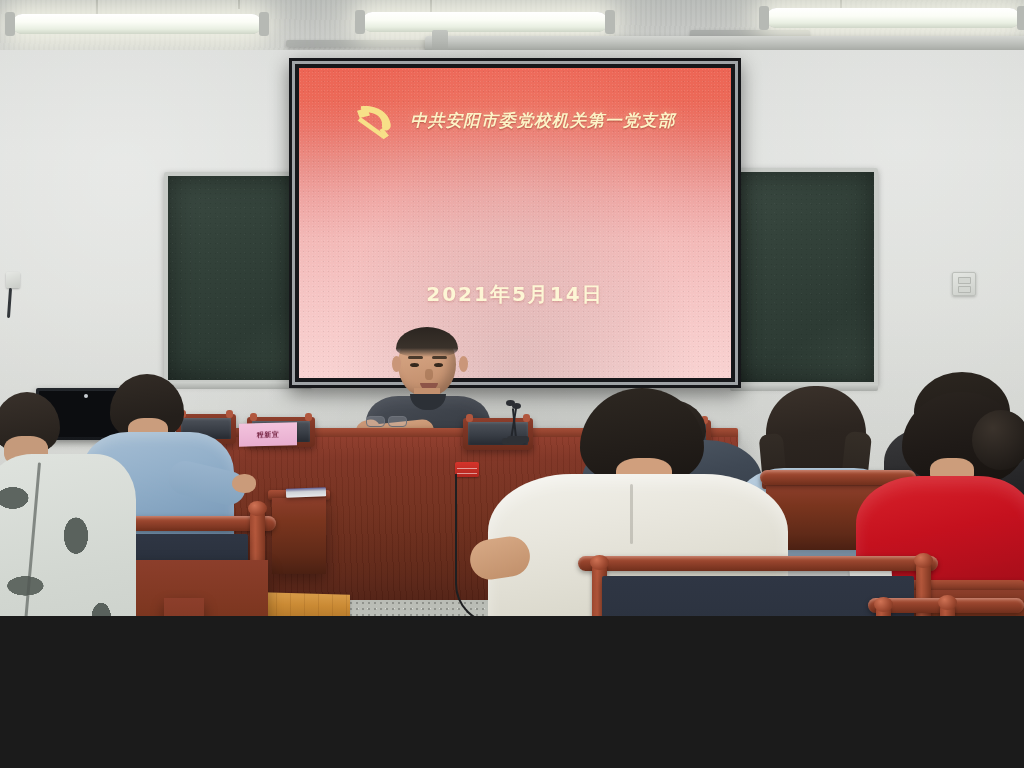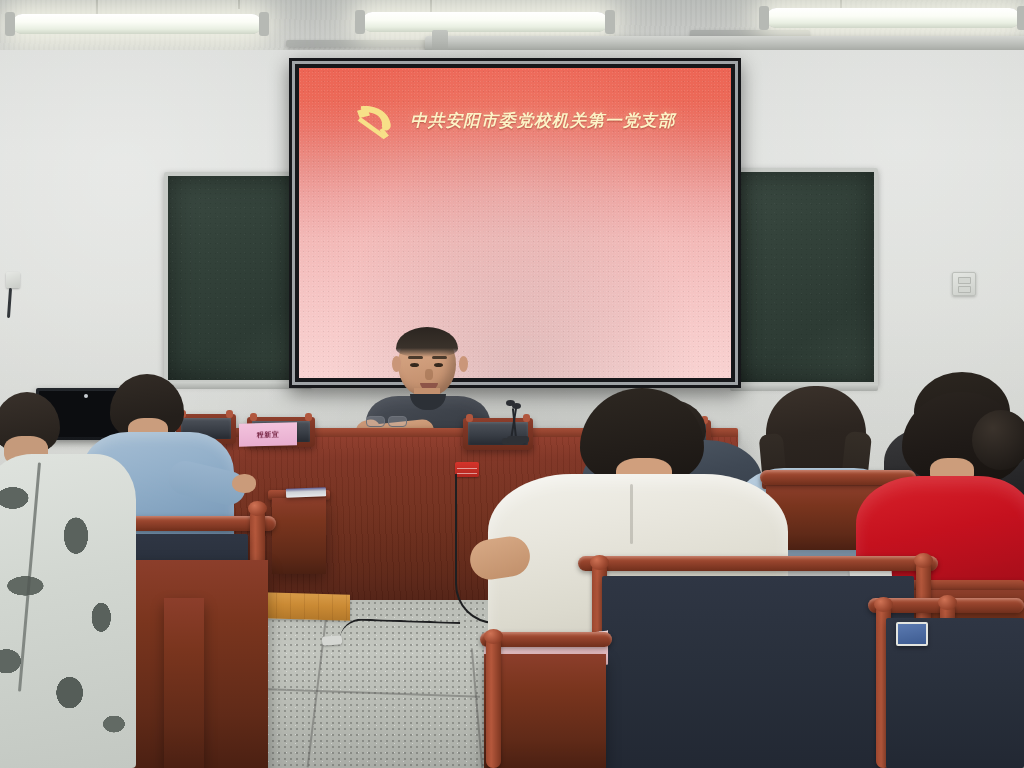--- a/index.html
+++ b/index.html
@@ -3,21 +3,21 @@
 <meta charset="utf-8">
 <title>Party History Study Education Exchange Meeting</title>
 <style>
   * { margin:0; padding:0; box-sizing:border-box; }
   html,body{ background:#1b1b1b; }
   body{
     font-family:"DejaVu Sans","Liberation Sans",sans-serif;
     display:flex; align-items:flex-start; justify-content:center;
   }
   #scene{
-    position:relative; width:1024px; height:768px; overflow:hidden;
+    position:relative; width:1024px; height:616px; overflow:hidden;
     background:#c9cbc9;
     filter: saturate(1.02);
   }
 
   
   .ceiling{
     position:absolute; left:0; top:0; width:1024px; height:56px;
     background:linear-gradient(180deg,#b9bcb9 0%,#c4c6c3 45%,#cfd1ce 100%);
   }
   .ceiling:after{
@@ -630,20 +630,21 @@
             <path d="M66 60 L80 78 L70 84 L58 65 Z"></path>
 
             <path d="M16 33 L74 82 L66 88 L9 41 Z" transform="rotate(-4 40 60)"></path>
 
             <path d="M6 20 L30 14 L36 31 L12 37 Z"></path>
           </g>
         </svg>
         <div class="org-line">中共安阳市委党校机关第一党支部</div>
       </div>
 
+      <div class="slide-date">2021年5月14日</div>
     </div>
   </div>
 
   <div class="presenter">
     <div class="p-head"></div>
     <div class="p-hair"></div>
     <div class="p-ear l"></div>
     <div class="p-ear r"></div>
     <div class="p-brow l"></div>
     <div class="p-brow r"></div>

